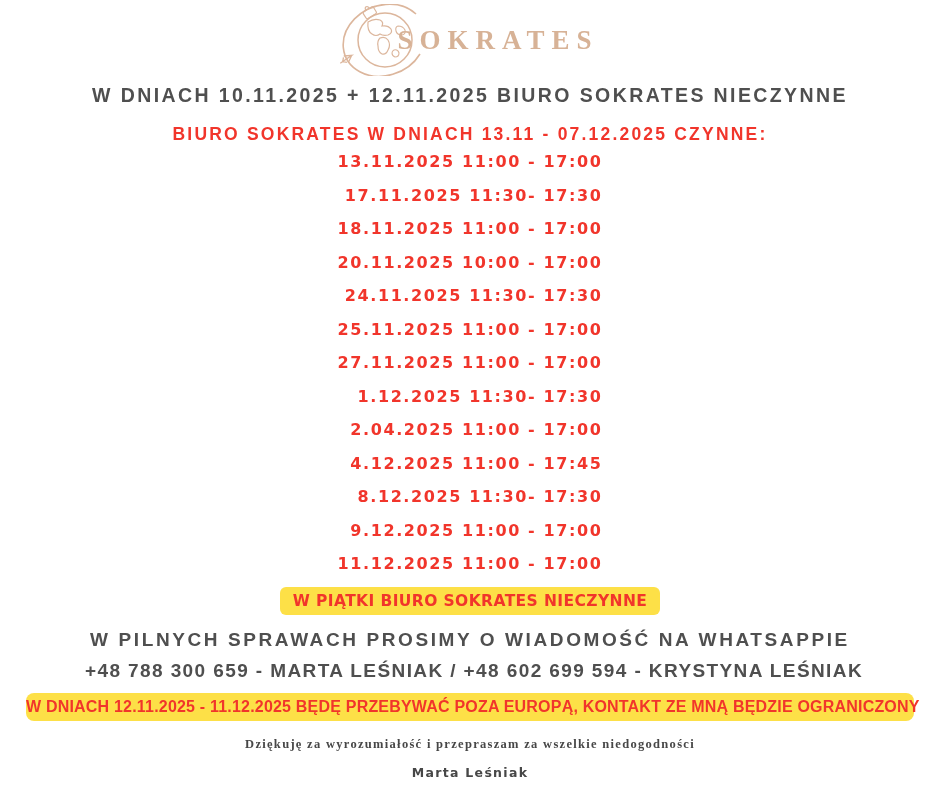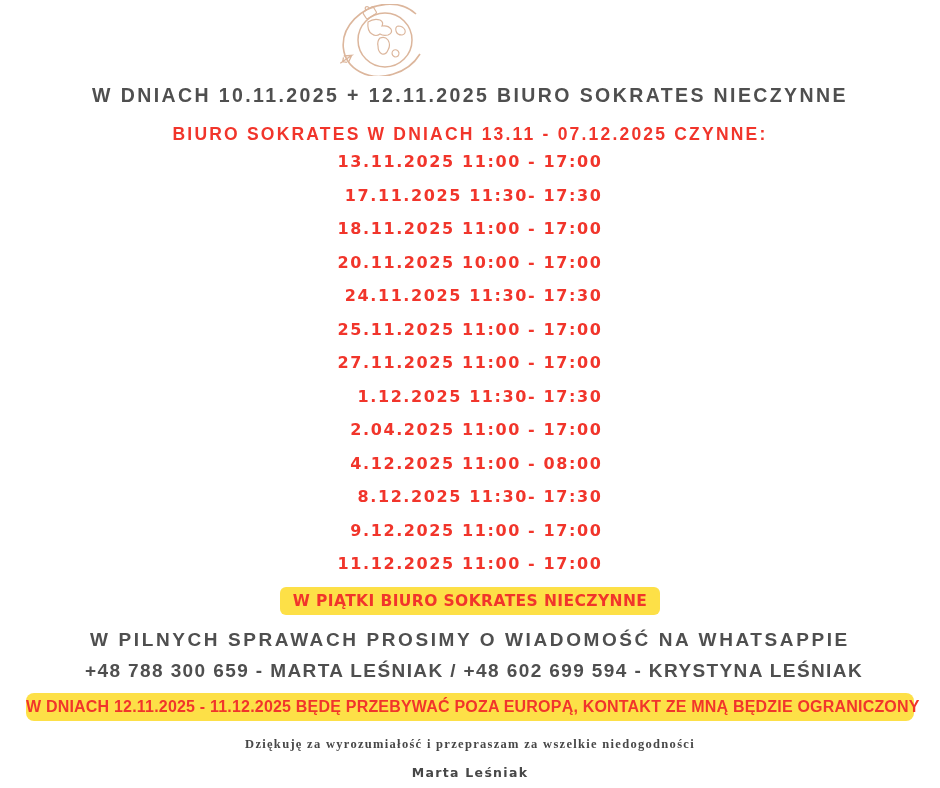--- a/index.html
+++ b/index.html
@@ -152,37 +152,38 @@
 
     <g transform="translate(33,6) rotate(-32)">
       <rect x="0" y="3" width="12" height="8" rx="1.5" stroke="#dcb69c" stroke-width="1.2" fill="none"></rect>
       <path d="M 4,3 q 0,-3 2,-3 q 2,0 2,3" stroke="#dcb69c" stroke-width="1.2" fill="none"></path>
     </g>
 
     <g transform="translate(10,56) rotate(-35)">
       <path d="M 0,4 L 14,4 L 7,0 M 14,4 L 7,8 M 3,4 L 6,1 M 3,4 L 6,7" stroke="#dcb69c" stroke-width="1.3" fill="none"></path>
     </g>
   </svg>
+  <span class="logo-text">SOKRATES</span>
 </header>
 
 <h1 class="h-gray">W DNIACH 10.11.2025 + 12.11.2025 BIURO SOKRATES NIECZYNNE</h1>
 
 <h2 class="h-red">BIURO SOKRATES W DNIACH 13.11 - 07.12.2025 CZYNNE:</h2>
 
 <div class="schedule">
   <div class="schedule-row">13.11.2025 11:00 - 17:00</div>
   <div class="schedule-row">17.11.2025 11:30- 17:30</div>
   <div class="schedule-row">18.11.2025 11:00 - 17:00</div>
   <div class="schedule-row">20.11.2025 10:00 - 17:00</div>
   <div class="schedule-row">24.11.2025 11:30- 17:30</div>
   <div class="schedule-row">25.11.2025 11:00 - 17:00</div>
   <div class="schedule-row">27.11.2025 11:00 - 17:00</div>
   <div class="schedule-row">1.12.2025 11:30- 17:30</div>
   <div class="schedule-row">2.04.2025 11:00 - 17:00</div>
-  <div class="schedule-row">4.12.2025 11:00 - 08:00</div>
+  <div class="schedule-row">4.12.2025 11:00 - 17:45</div>
   <div class="schedule-row">8.12.2025 11:30- 17:30</div>
   <div class="schedule-row">9.12.2025 11:00 - 17:00</div>
   <div class="schedule-row">11.12.2025 11:00 - 17:00</div>
 </div>
 
 <div class="badge badge-friday">W PIĄTKI BIURO SOKRATES NIECZYNNE</div>
 
 <div class="urgent-1">W PILNYCH SPRAWACH PROSIMY O WIADOMOŚĆ NA WHATSAPPIE</div>
 <div class="urgent-2">+48 788 300 659 - MARTA LEŚNIAK / +48 602 699 594 - KRYSTYNA LEŚNIAK</div>
 

